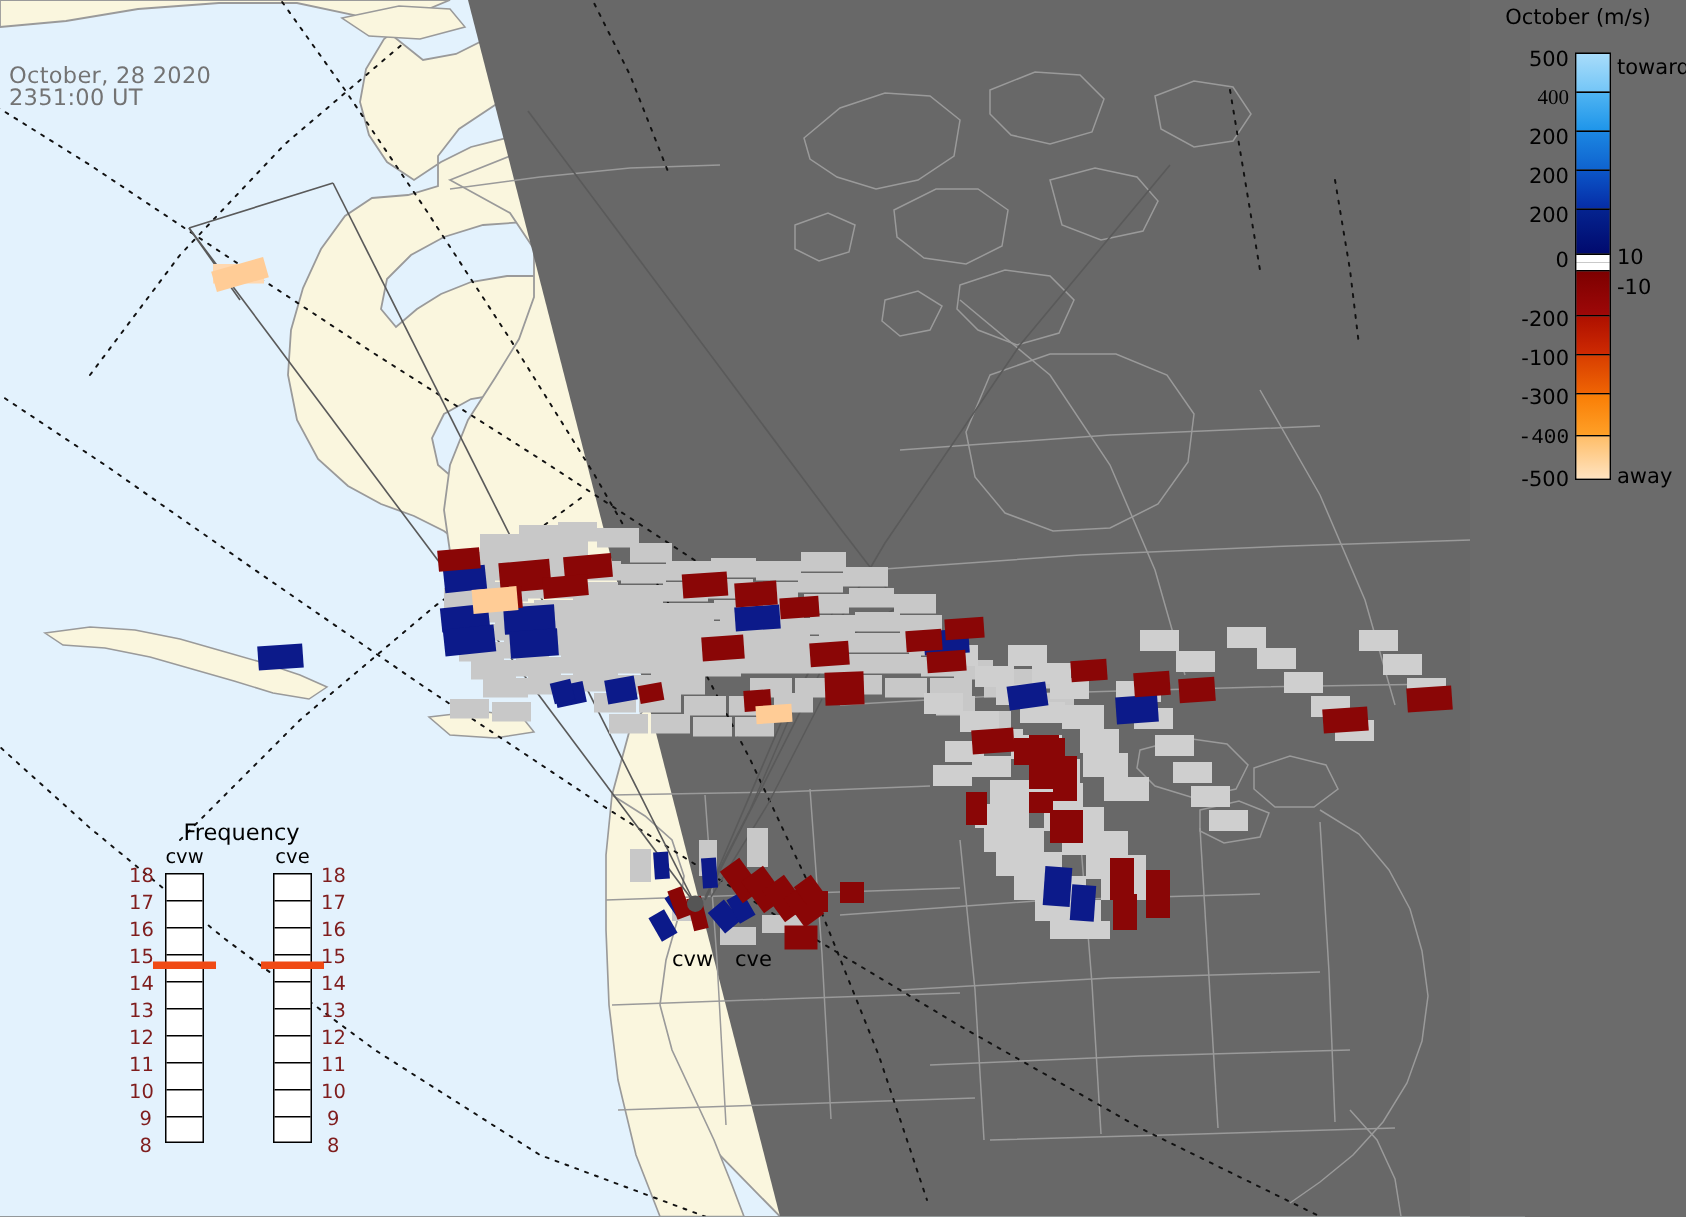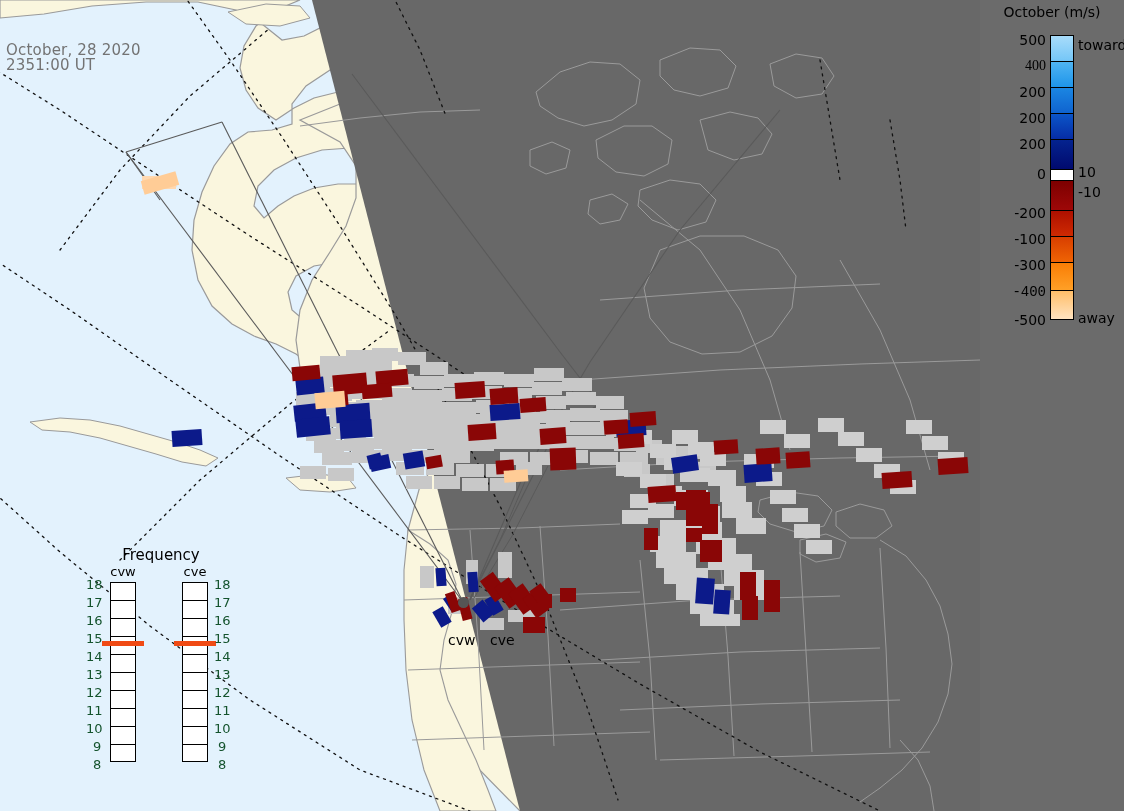--- a/index.html
+++ b/index.html
@@ -35,21 +35,21 @@
   #freq-title{position:absolute;left:0;top:0;width:150px;text-align:center;
               font-size:15px;color:#000;}
   .fq-col{position:absolute;top:18px;font-size:13px;color:#000;text-align:center;
           width:42px;}
   .fq-box{position:absolute;top:36px;width:26px;height:180px;border:1px solid #000;
           background:#ffffff;box-sizing:border-box;}
   .fq-cell{position:absolute;left:0;width:24px;height:18px;
            border-bottom:1px solid #000;box-sizing:border-box;}
   .fq-cell.last{border-bottom:none;}
   .fq-mark{position:absolute;height:5px;background:#f04a14;}
-  .fq-lab{position:absolute;font-size:13px;color:#14532d;white-space:nowrap;
+  .fq-lab{position:absolute;font-size:13px;color:#7f1d1d;white-space:nowrap;
           transform:translateY(-7px);}
 
   
   .site-label{position:absolute;font-size:14px;color:#000;z-index:32;white-space:nowrap;}
   .site-dot{position:absolute;width:11px;height:11px;border-radius:50%;
             background:#555;z-index:32;}
 </style>
 </head>
 <body>
 

